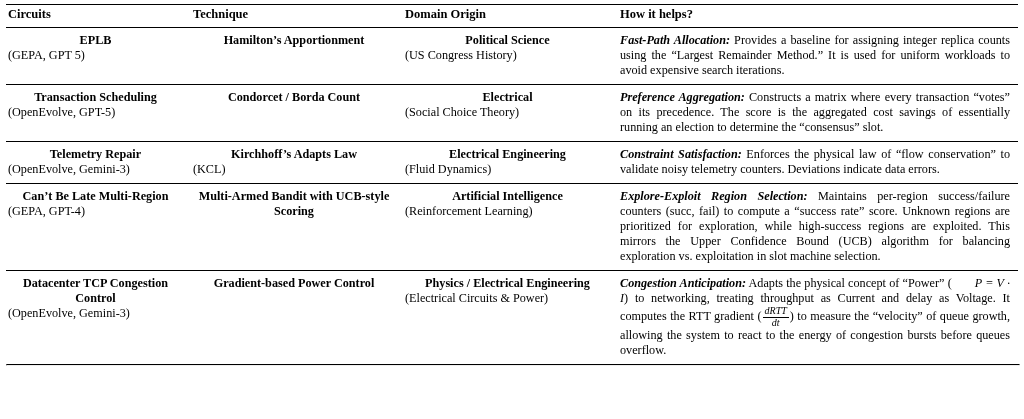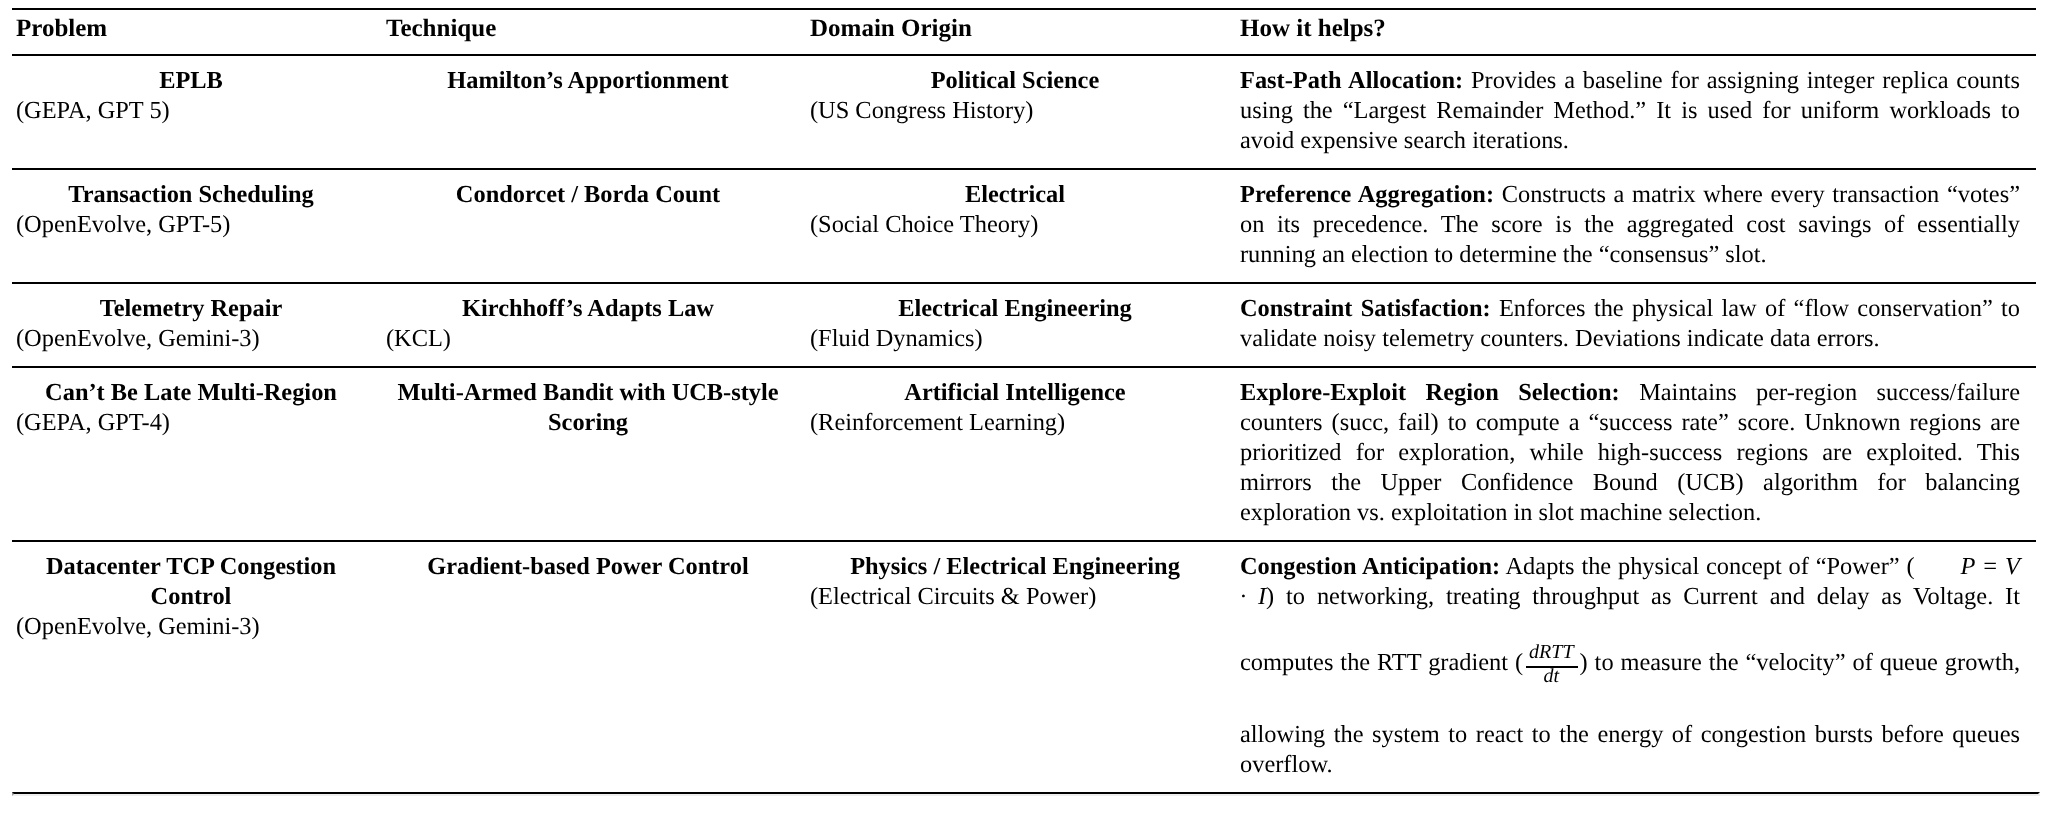--- a/index.html
+++ b/index.html
@@ -48,30 +48,30 @@
     padding: 5px 8px 6px 2px;
     font-size: 12.2px;
     line-height: 1.23;
     border-top: 0.9px solid #000;
   }
   tbody tr:first-child td { border-top: none; }
   .cell-main { display: block; font-weight: bold; text-align: center; }
   .cell-sub { display: block; font-weight: normal; }
 
   .helps { text-align: justify; hyphens: auto; }
-  .helps .lead { font-weight: bold; }
+  .helps .lead { font-weight: bold; font-style: italic; }
 
   .mathi { font-family: "Liberation Serif", serif; font-style: italic; margin-left: 23px; }
   .frac {
     display: inline-block;
     vertical-align: -0.55em;
     text-align: center;
     font-size: 0.82em;
     line-height: 1.05;
-    margin: 16px 1px;
+    margin: 0 1px;
   }
   .frac .num { display: block; border-bottom: 0.8px solid #000; padding: 0 2px; }
   .frac .den { display: block; padding: 0 2px; }
 
   .rule-bottom {
     border-top: 1.1px solid #000;
     width: 1012px;
     margin: 0;
   }
 </style>
@@ -81,21 +81,21 @@
 <div class="sheet">
   <table class="paper-table">
     <colgroup>
       <col class="c-problem">
       <col class="c-technique">
       <col class="c-domain">
       <col class="c-helps">
     </colgroup>
     <thead>
       <tr>
-        <th>Problem</th>
+        <th>Circuits</th>
         <th>Technique</th>
         <th>Domain Origin</th>
         <th>How it helps?</th>
       </tr>
     </thead>
     <tbody>
 
       <tr>
         <td>
           <span class="cell-main">EPLB</span>

